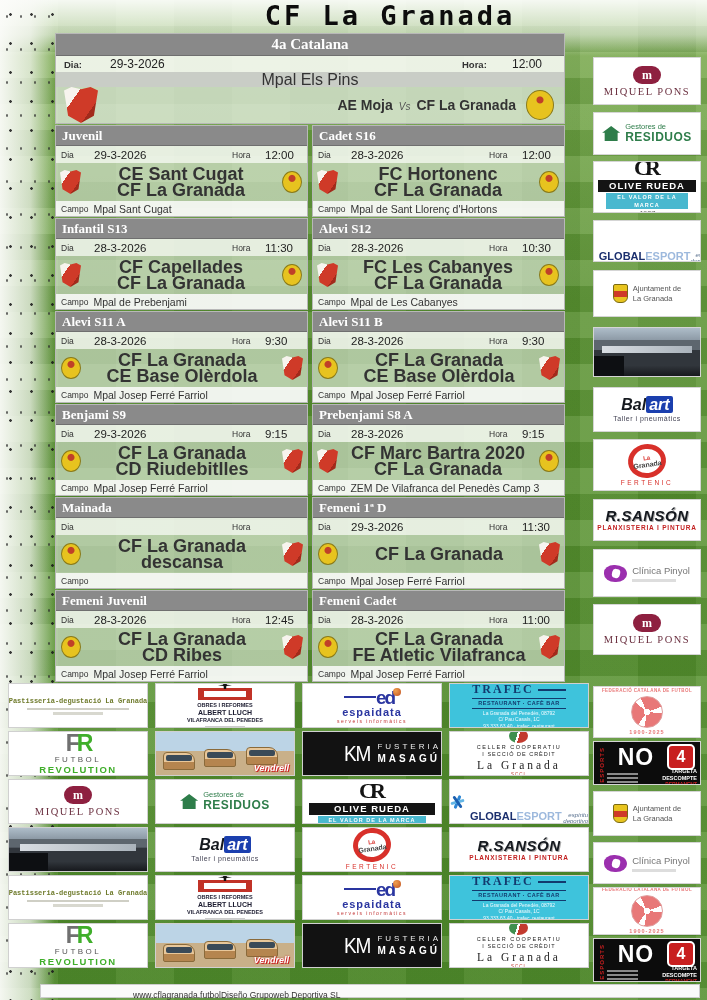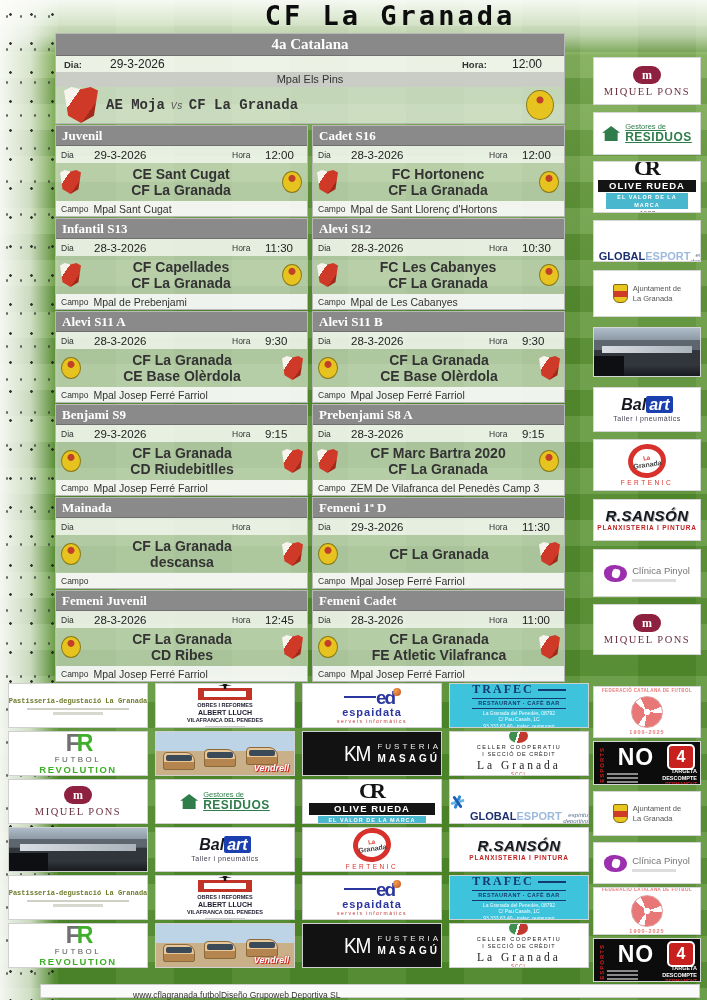--- a/index.html
+++ b/index.html
@@ -21,23 +21,23 @@
     font-family:"DejaVu Sans Mono",monospace;font-weight:bold;font-size:27px;letter-spacing:3px;color:#0d0d0d;}
 
   
   .feat{position:absolute;left:55px;top:33px;width:510px;border:1px solid #b8b8b8;box-sizing:border-box;}
   .bar-league{height:21px;background:#898989;color:#fff;font-family:"Liberation Serif",serif;font-weight:bold;
     font-size:15px;text-align:center;line-height:21px;border-bottom:1px solid #6f6f6f;}
   .feat-dia{height:16px;background:rgba(250,252,248,0.88);display:grid;grid-template-columns:48px 1fr 52px 58px;
     align-items:center;font-size:12px;color:#222;}
   .feat-dia .mini{font-size:9.5px;font-weight:bold;color:#333;padding-left:8px;}
   .feat-dia .val{padding-left:6px;}
-  .feat-venue{height:15px;background:#c9cdc6;font-size:11px;color:#333;text-align:center;line-height:15px;}
+  .feat-venue{height:15px;background:#c9cdc6;font-size:16px;color:#333;text-align:center;line-height:15px;}
   .feat-match{height:36px;background:rgba(228,236,225,0.75);display:flex;align-items:center;}
-  .feat-center{flex:1;text-align:left;font-weight:bold;font-size:14px;color:#333;font-family:Liberation Mono, monospace;}
+  .feat-center{flex:1;text-align:right;font-weight:bold;font-size:14px;color:#333;}
   .vs{font-size:10px;font-style:italic;font-weight:normal;color:#555;margin:0 6px;}
 
   
   .cg{display:inline-block;width:18px;height:20px;border-radius:50%;flex:none;margin:0 5px;
     background:radial-gradient(circle at 50% 32%, #c04028 0 3px, #e7c31f 4px 80%, #c9a90f 100%);
     border:1px solid #8a7a18;}
   .co{display:inline-block;width:21px;height:24px;flex:none;margin:0 4px;
     background:linear-gradient(125deg,#f7f4ee 30%,#cf3a28 30% 72%,#a22a1b 72%);
     clip-path:polygon(50% 100%,88% 80%,100% 10%,78% 0,50% 6%,22% 0,0 10%,12% 80%);}
   .co.big{width:34px;height:36px;margin:0 8px;}
@@ -48,21 +48,21 @@
     grid-template-columns:253px 253px;column-gap:4px;row-gap:1px;}
   .card{height:92px;border:1px solid #b8b8b8;box-sizing:border-box;}
   .card-head{height:20px;background:#8a8a8a;color:#fff;font-family:"Liberation Serif",serif;font-weight:bold;
     font-size:13px;line-height:19px;padding-left:6px;box-sizing:border-box;border-bottom:1px solid #6f6f6f;}
   .row-dia{height:17px;background:rgba(248,250,246,0.88);display:grid;grid-template-columns:30px 1fr 36px 44px;
     align-items:center;font-size:11.5px;color:#222;}
   .mini{font-size:8.5px;font-weight:normal;color:#333;padding-left:5px;}
   .row-dia .val{padding-left:8px;}
   .row-dia .hval{padding-left:2px;}
   .teams{height:38px;background:rgba(226,234,222,0.62);display:flex;align-items:center;}
-  .tnames{flex:1;text-align:center;font-weight:bold;font-size:14px;color:#333;line-height:16px;}
+  .tnames{flex:1;text-align:center;font-weight:bold;font-size:18px;color:#333;line-height:16px;}
   .row-campo{height:15px;background:rgba(252,252,252,0.93);display:flex;align-items:center;font-size:10.5px;color:#333;}
   .row-campo .cval{margin-left:5px;}
 
   
   .side{position:absolute;left:593px;top:0;width:110px;height:1000px;}
   .s-box{position:absolute;left:0;width:108px;background:#fff;border:1px solid #d5d5d5;box-sizing:border-box;
     display:flex;flex-direction:column;align-items:center;justify-content:center;overflow:hidden;}
   .grid{position:absolute;left:8px;top:683px;width:582px;display:grid;
     grid-template-columns:repeat(4,140px);grid-auto-rows:45px;column-gap:7px;row-gap:3px;}
   .cell{background:#fff;border:1px solid #d0d0d0;box-sizing:border-box;display:flex;align-items:center;
@@ -70,21 +70,21 @@
 
   
   .l-mp{display:flex;flex-direction:column;align-items:center;gap:2px;}
   .mp-badge{width:28px;height:18px;background:#8e2040;border-radius:9px;color:#fff;font-weight:bold;font-size:12px;
     text-align:center;line-height:18px;font-family:"Liberation Serif",serif;}
   .mp-name{font-family:"Liberation Serif",serif;font-size:10.5px;letter-spacing:1.5px;color:#6b3040;white-space:nowrap;}
 
   .l-gr{display:flex;align-items:center;gap:5px;color:#2e7d4a;}
   .gr-ic{width:18px;height:15px;background:#2e7d4a;flex:none;
     clip-path:polygon(50% 0,100% 45%,86% 45%,86% 100%,14% 100%,14% 45%,0 45%);}
-  .gr-tx{display:flex;flex-direction:column;line-height:1.1;text-decoration:underline;}
+  .gr-tx{display:flex;flex-direction:column;line-height:1.1;}
   .gr-t1{font-size:7.5px;}
   .gr-t2{font-size:12px;font-weight:bold;letter-spacing:0.5px;}
 
   .l-or{display:flex;flex-direction:column;align-items:center;width:100%;line-height:1;}
   .or-mark{font-family:"Liberation Serif",serif;font-weight:bold;font-size:22px;letter-spacing:-5px;color:#141414;
     text-indent:-4px;}
   .or-name{width:92%;background:#141414;color:#fff;font-weight:bold;font-size:9.5px;text-align:center;
     letter-spacing:1px;line-height:12px;margin-top:1px;}
   .or-sub{width:78%;background:#49b8cf;color:#fff;font-size:5.5px;font-weight:bold;text-align:center;
     letter-spacing:1px;line-height:8px;margin-top:1px;}

